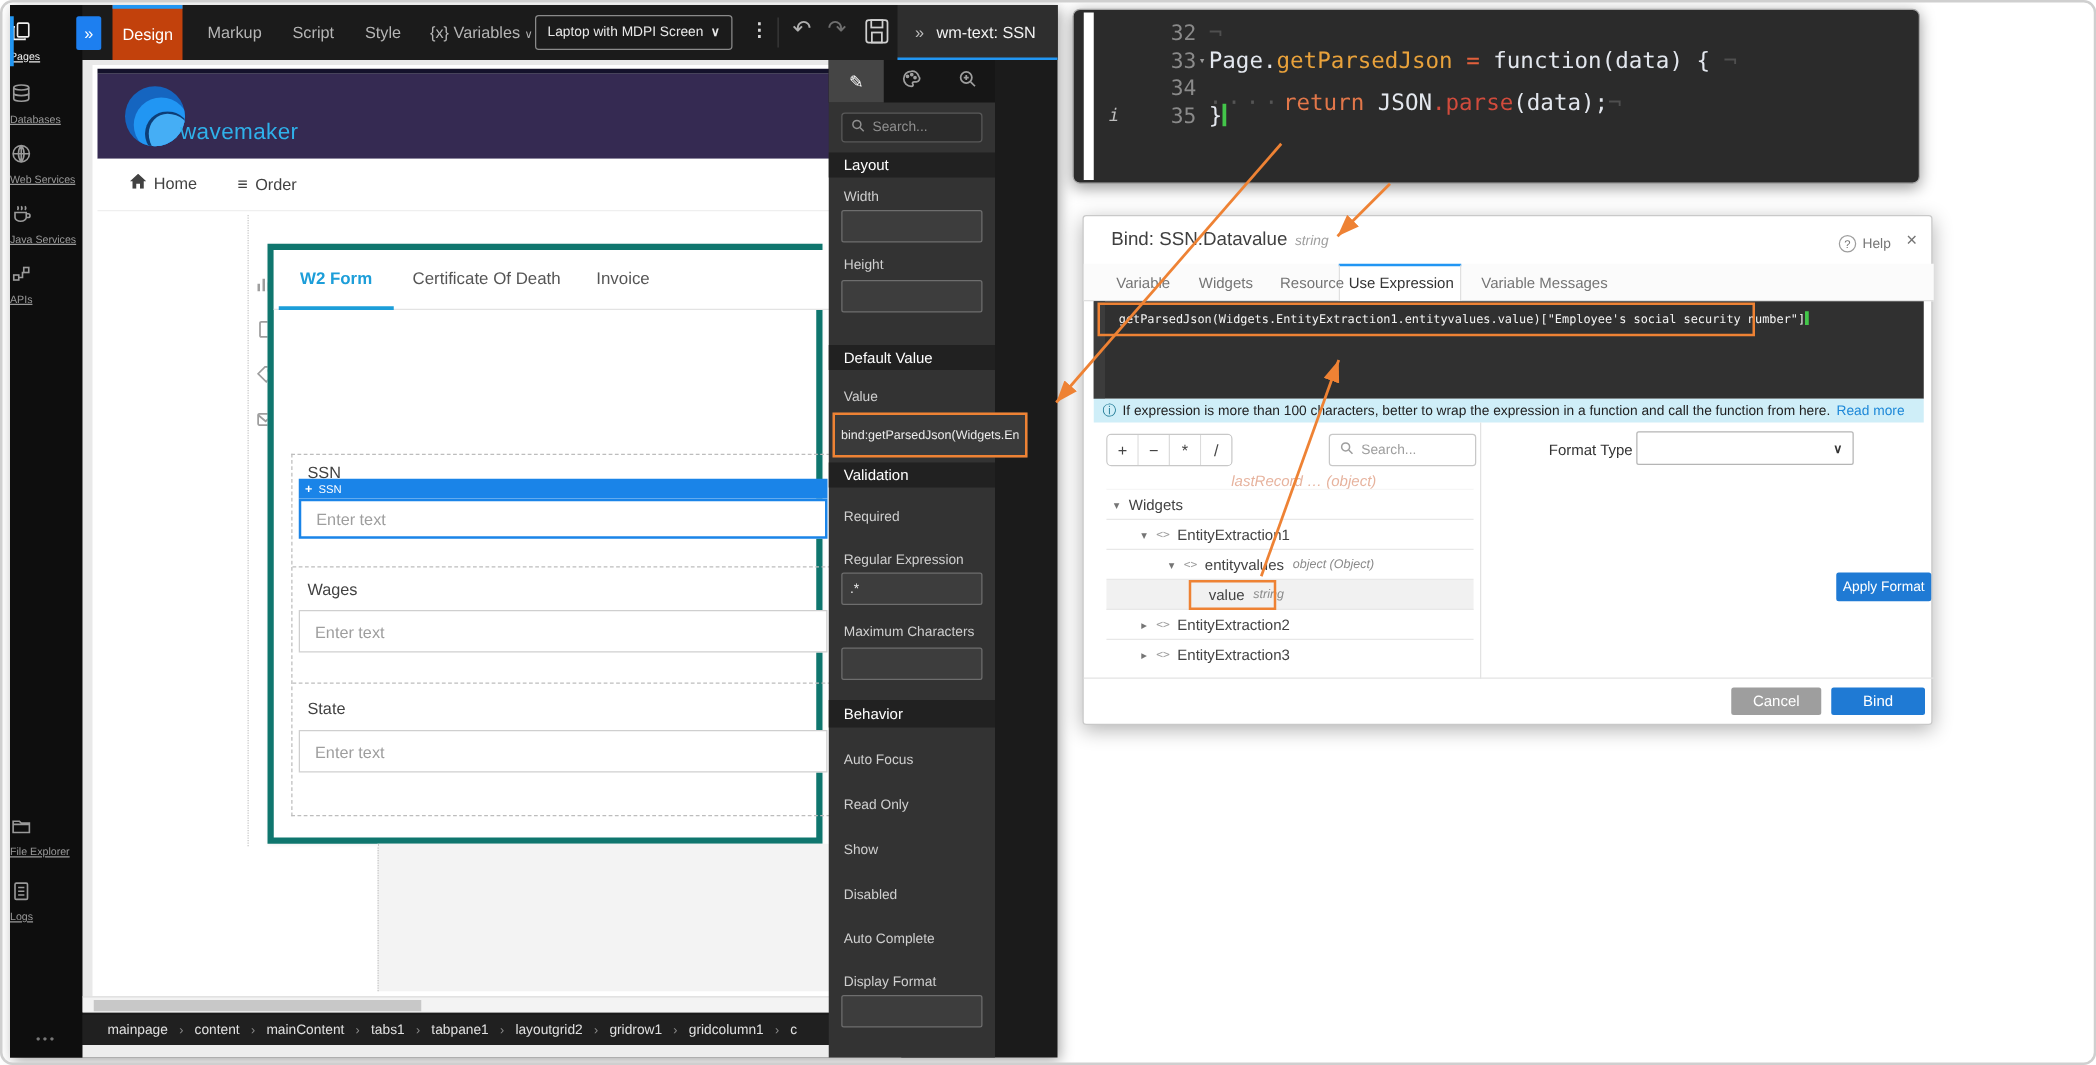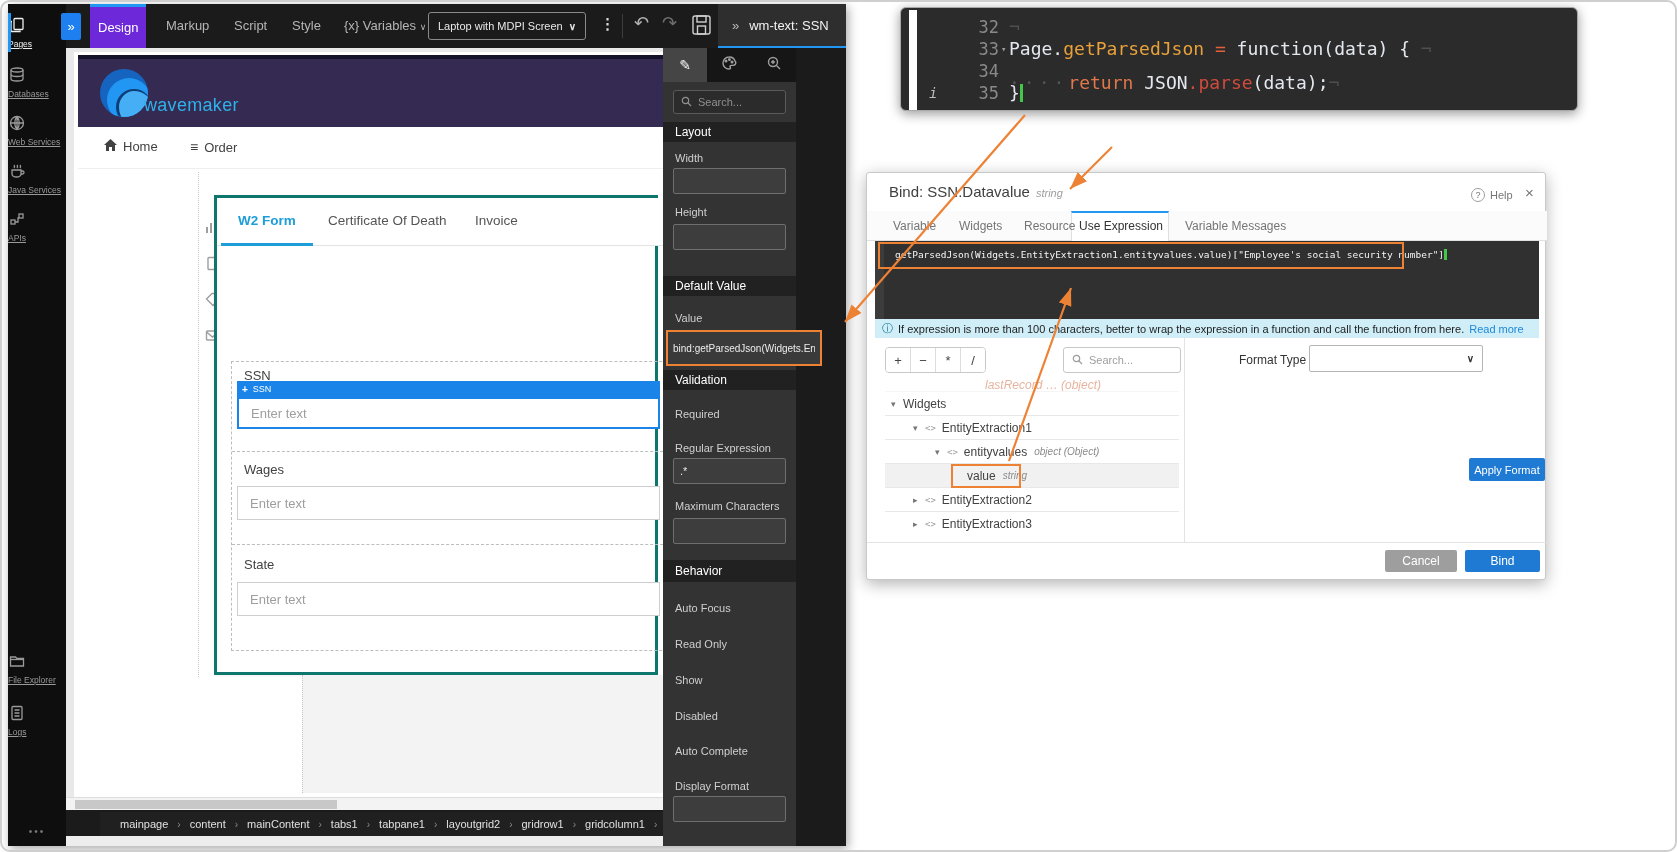--- a/index.html
+++ b/index.html
@@ -20,21 +20,21 @@
   .side-item.active::before { content:""; position:absolute; left:0; top:-3px; bottom:-3px; width:3px; background:#2196f3; }
   .side-item svg { stroke:#9a9a9a; fill:none; stroke-width:1.3; }
   .side-item.active svg { stroke:#f0f0f0; }
   .side-dots { position:absolute; left:0; top:822px; width:58px; text-align:center; color:#777; font-size:10px; letter-spacing:2px; }
 
   
   .topbar { position:absolute; left:58px; top:0; width:780px; height:44px; background:#1b1b1b; }
   .collapse-btn { position:absolute; left:-5px; top:9px; width:20px; height:27px; background:#1d7ff0; color:#fff;
     border-radius:2px; font-size:13px; display:flex; align-items:center; justify-content:center; z-index:3; cursor:pointer; }
   .top-tab { position:absolute; top:0; height:44px; line-height:44px; color:#b5b5b5; font-size:13px; padding:0 8px; cursor:pointer; }
-  .top-tab.active { background:#6d28d9; color:#fff; border-top:3px solid #2196f3; line-height:41px; }
+  .top-tab.active { background:#c2410c; color:#fff; border-top:3px solid #2196f3; line-height:41px; }
   .variables { position:absolute; top:0; height:44px; line-height:44px; color:#b5b5b5; font-size:13px; cursor:pointer; }
   .device-select { position:absolute; left:362px; top:8px; width:158px; height:28px; border:1px solid #8a8a8a; border-radius:3px;
     color:#e8e8e8; font-size:11px; display:flex; align-items:center; justify-content:space-between; padding:0 9px; cursor:pointer; }
   .kebab { position:absolute; left:534px; top:11px; color:#d8d8d8; font-size:15px; font-weight:bold; cursor:pointer; }
   .tb-divider { position:absolute; left:556px; top:10px; width:1px; height:24px; background:#3d3d3d; }
   .tb-ico { position:absolute; top:8px; font-size:18px; color:#8f8f8f; cursor:pointer; }
   .save-ico { position:absolute; left:625px; top:10px; cursor:pointer; }
   .panel-header { position:absolute; left:652px; top:0; width:128px; height:44px; background:#2e2e2e;
     border-bottom:2px solid #2196f3; display:flex; align-items:center; cursor:default; }
   .panel-header .ph-collapse { color:#bdbdbd; font-size:13px; margin-left:14px; cursor:pointer; }
@@ -49,21 +49,21 @@
   .wm-logo .w1 { position:absolute; left:7px; top:9px; width:44px; height:44px; border-radius:50%; background:#2196f3; }
   .wm-logo .w2 { position:absolute; left:16px; top:20px; width:36px; height:36px; border-radius:50%; background:#45aef5; border-left:3px solid #0d3e77; border-top:2px solid #0d3e77; }
   .wm-brand { position:absolute; left:66px; top:36px; color:#2fb1ea; font-size:18px; letter-spacing:.3px; }
   .page-nav { position:absolute; left:4px; top:75px; width:616px; height:42px; background:#fff; border-bottom:1px solid #efefef; }
   .nav-item { position:absolute; top:12px; display:flex; align-items:center; gap:6px; color:#424242; font-size:13px; cursor:pointer; }
   .dotted-guide { position:absolute; left:124px; top:120px; height:505px; border-left:1px dotted #c6c6c6; }
   .strip-icon { position:absolute; left:131px; width:16px; height:16px; color:#9e9e9e; cursor:pointer; }
   .strip-icon svg { stroke:#9e9e9e; fill:none; stroke-width:1.4; }
 
   .card { position:absolute; left:140px; top:143px; width:444px; height:480px; background:#fff;
-    border:3px solid #0f766e; box-shadow:0 1px 3px rgba(0,0,0,.06); overflow:visible; }
+    border:5px solid #0f766e; box-shadow:0 1px 3px rgba(0,0,0,.06); overflow:visible; }
   .card-tabs { position:absolute; left:0; top:0; width:476px; height:48px; border-bottom:1px solid #e3e3e3; background:#fff; }
   .ctab { position:absolute; top:15px; font-size:13.5px; color:#555; cursor:pointer; white-space:nowrap; }
   .ctab.active { color:#1d9ed9; font-weight:bold; }
   .ctab-underline { position:absolute; left:4px; top:45px; width:92px; height:3px; background:#1d9ed9; }
 
   .sectionA { position:absolute; left:14px; top:67px; width:424px; height:74px; border:1px dashed #bdbdbd; }
   .sectionA .col2 { position:absolute; left:234px; top:0; bottom:0; border-left:1px dashed #bdbdbd; }
   .upload-btn { position:absolute; left:12px; top:16px; width:74px; height:30px; background:#fff; border:1px solid #ccc;
     border-radius:3px; box-shadow:0 1px 2px rgba(0,0,0,.18); display:flex; align-items:center; justify-content:center; gap:5px;
     font-size:13px; color:#555; cursor:pointer; }
@@ -90,21 +90,21 @@
 
   
   .vscroll { position:absolute; left:635px; top:4px; width:12px; height:745px; background:#f3f3f3; border-left:1px solid #ddd; z-index:4; }
   .vthumb { position:absolute; left:1px; top:14px; width:9px; height:382px; background:#c8c8c8; cursor:pointer; }
   .scr-arrow { position:absolute; font-size:7px; color:#8a8a8a; cursor:pointer; }
   .hscroll { position:absolute; left:0; top:749px; width:647px; height:13px; background:#f3f3f3; border-top:1px solid #ddd; z-index:4; }
   .hthumb { position:absolute; left:9px; top:2px; width:262px; height:9px; background:#c8c8c8; cursor:pointer; }
 
   
   .breadcrumb { position:absolute; left:58px; top:808px; width:655px; height:24px; background:#202020;
-    display:flex; align-items:center; gap:9px; padding-left:20px;margin-left:34px; }
+    display:flex; align-items:center; gap:9px; padding-left:20px; }
   .crumb { color:#e0e0e0; font-size:11px; cursor:pointer; white-space:nowrap; }
   .crumb-sep { color:#8a8a8a; font-size:10px; }
   .bc-bottom { position:absolute; left:58px; top:832px; width:655px; height:10px; background:#ededed; }
 
   
   .props { position:absolute; left:655px; top:44px; width:133px; height:798px; background:#333; z-index:5; overflow:visible; }
   .ptabs { position:absolute; left:0; top:0; width:133px; height:34px; background:#161616; display:flex; }
   .ptab { flex:1; display:flex; align-items:center; justify-content:center; color:#9e9e9e; cursor:pointer; }
   .ptab.active { background:#454545; color:#fff; }
   .ptab svg { stroke:#9e9e9e; fill:none; stroke-width:1.4; }
@@ -115,23 +115,23 @@
   .psec { position:absolute; left:0; width:133px; height:20px; background:#212121; color:#fff; font-size:12px;
     line-height:20px; padding-left:12px; }
   .plabel { position:absolute; left:12px; color:#cfcfcf; font-size:11px; cursor:default; white-space:nowrap; }
   .pinput { position:absolute; left:10px; width:113px; height:26px; background:#3d3d3d; border:1px solid #6e6e6e;
     border-radius:2px; color:#e8e8e8; font-size:11px; padding:0 6px; outline:none; }
   .value-input { position:absolute; left:3px; top:282px; width:156px; height:36px; background:#3a3a3a;
     border:2px solid #ee8234; color:#ececec; font-size:10px; padding:0 5px; outline:none; z-index:8;
     font-family:"Liberation Sans", sans-serif; }
 
   
-  .code-win { position:absolute; left:858px; top:7px; width:678px; height:104px; background:#2b2b2b;
+  .code-win { position:absolute; left:858px; top:7px; width:678px; height:140px; background:#2b2b2b;
     border:1px solid #a8a8a8; border-radius:6px; box-shadow:0 3px 12px rgba(0,0,0,.4); z-index:20;
-    font-family:"DejaVu Sans Mono", monospace; overflow:hidden;margin-left:42px; }
+    font-family:"DejaVu Sans Mono", monospace; overflow:hidden; }
   .code-strip { position:absolute; left:8px; top:2px; width:8px; height:134px; background:#fff; }
   .gut-row { position:absolute; left:20px; width:78px; height:22px; color:#8a8a8a; font-size:17px;
     text-align:right; line-height:22px; }
   .gfold { position:absolute; left:80px; top:0; color:#9a9a9a; font-size:9px; }
   .ginfo { position:absolute; left:8px; top:0; color:#bdbdbd; font-size:14px; font-style:italic; }
   .code-line { position:absolute; left:108px; height:22px; line-height:22px; font-size:18px; color:#e3e7ee; white-space:pre; }
   .tok-name { color:#e9a23b; }
   .tok-op { color:#e2603c; }
   .tok-kw { color:#e2774a; }
   .tok-parse { color:#d14b3c; }

